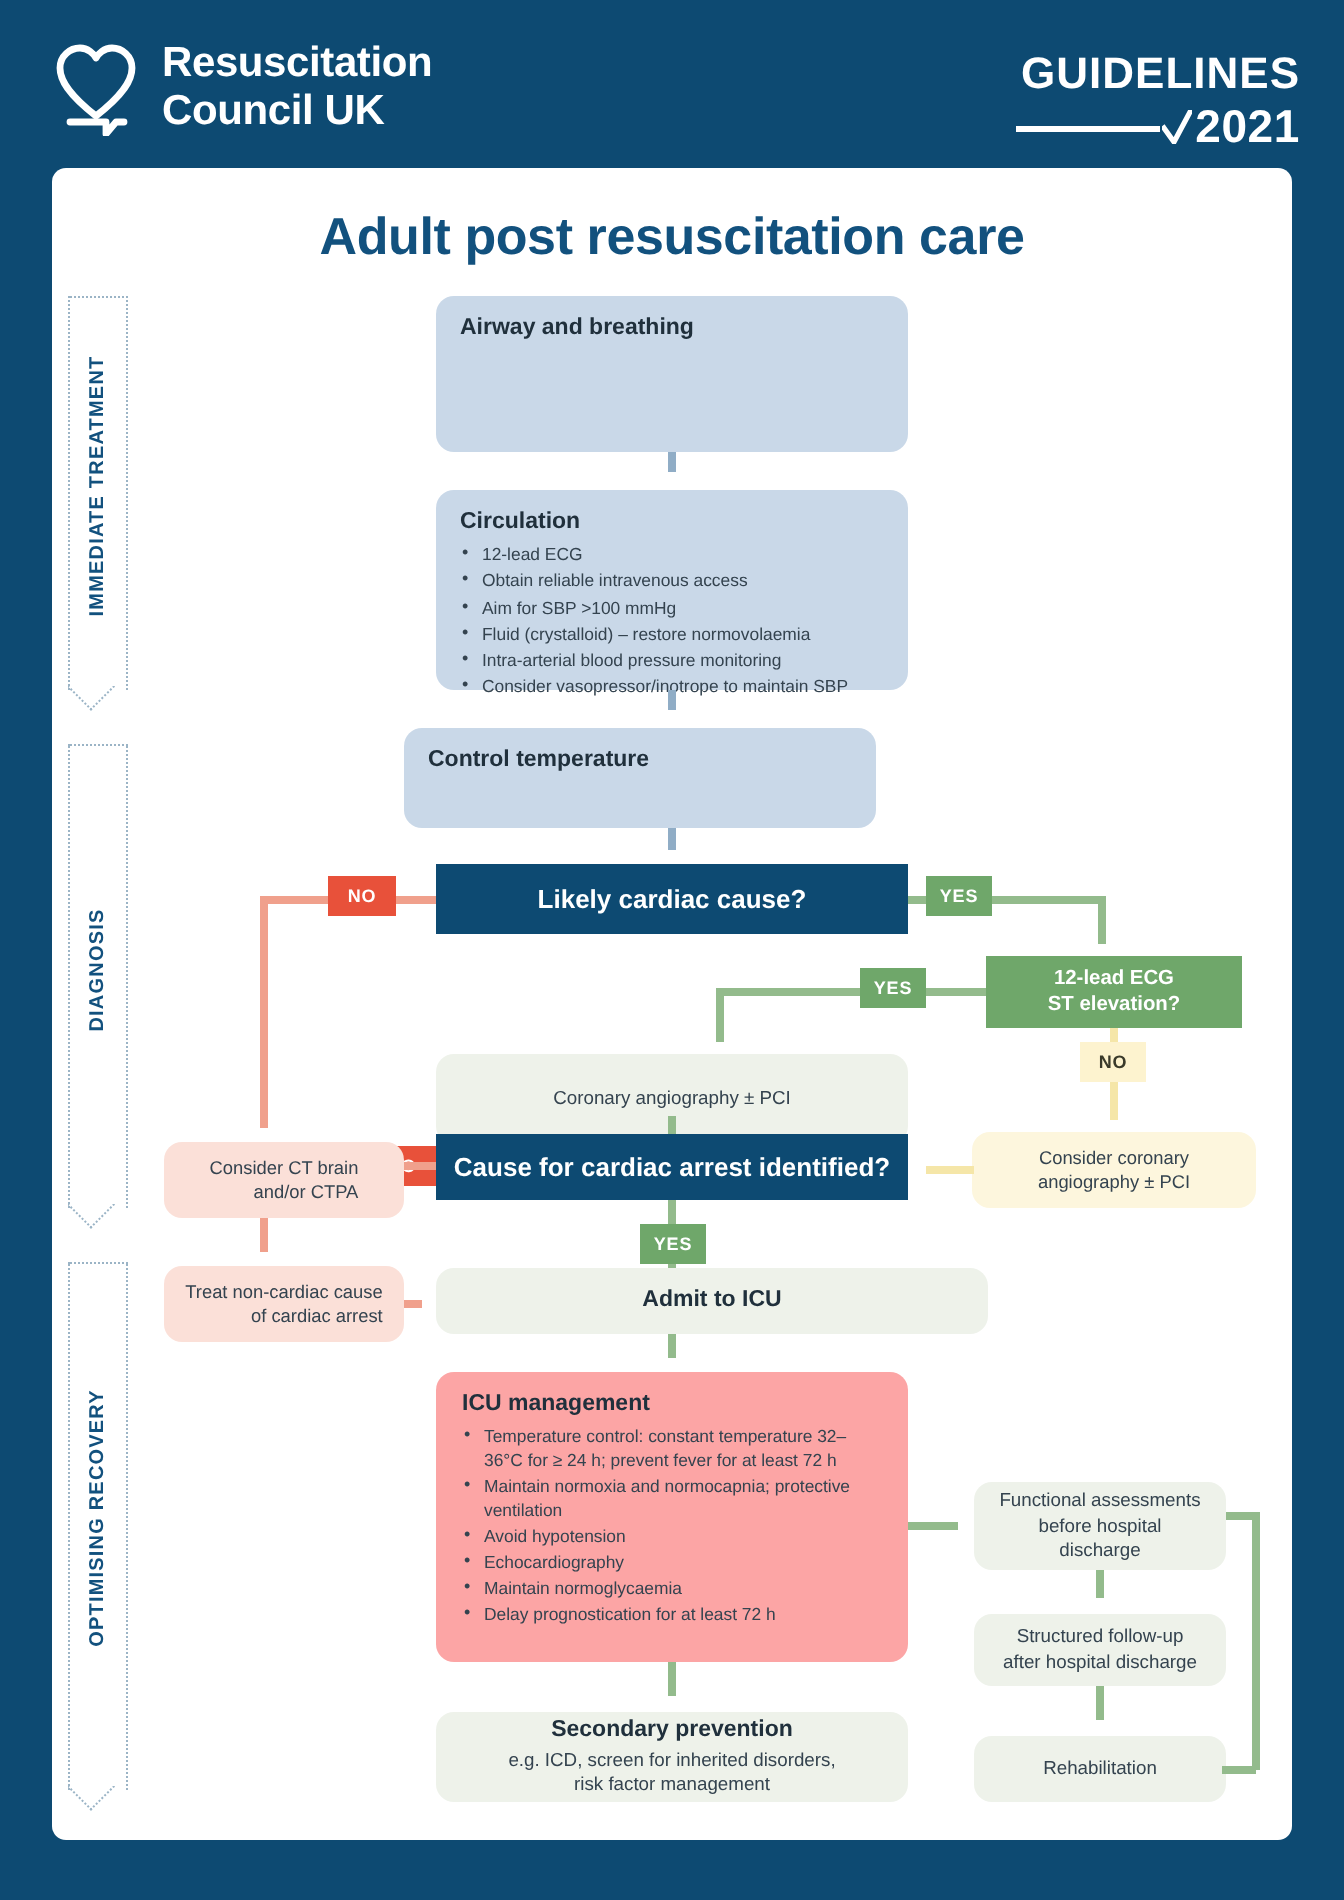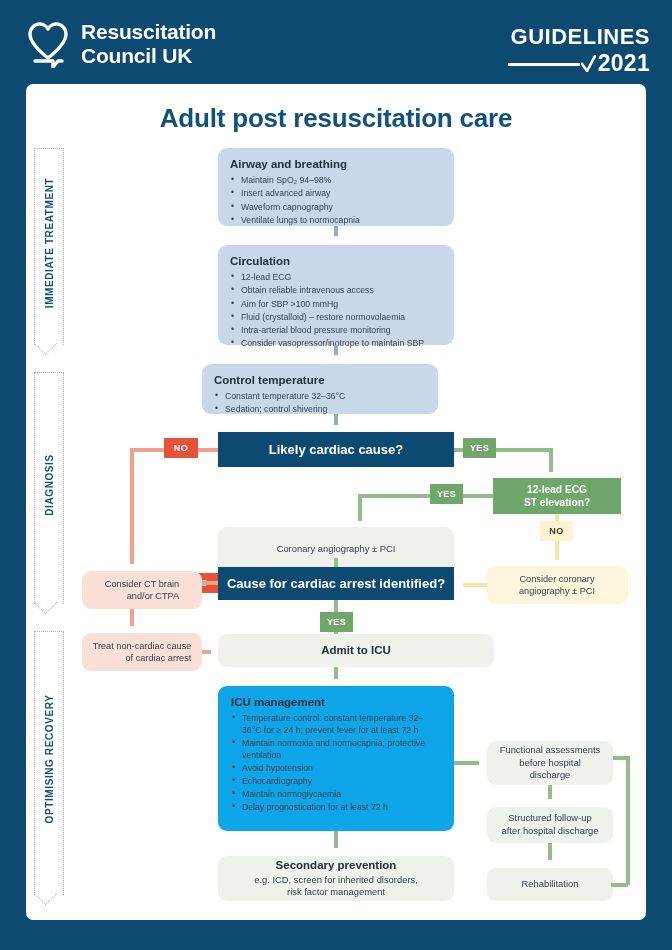--- a/index.html
+++ b/index.html
@@ -86,21 +86,21 @@
     display: flex; align-items: center; justify-content: center;
   }
   .green-box .gb-text { color: #fff; font-size: 10.2px; font-weight: bold; text-align: center; line-height: 1.28; }
   .sage-box { background: #eef2ea; display: flex; align-items: center; justify-content: center; }
   .sage-box .sg-text { text-align: center; color: #34434f; font-size: 9.4px; line-height: 1.34; }
   .sage-box .sg-strong { font-weight: bold; color: #20303c; font-size: 11.5px; }
   .pink-box { background: #fbe0d8; display: flex; align-items: center; justify-content: center; }
   .pink-box .pk-text { text-align: right; color: #34434f; font-size: 9.2px; line-height: 1.34; }
   .cream-box { background: #fdf6dd; display: flex; align-items: center; justify-content: center; }
   .cream-box .cr-text { text-align: center; color: #34434f; font-size: 9.2px; line-height: 1.34; }
-  .sage-lg { background: #0ea5e9; padding: 9px 13px 10px 13px; }
+  .sage-lg { background: #fca5a5; padding: 9px 13px 10px 13px; }
 
   
   .conn { position: absolute; }
   .vline { position: absolute; width: 4px; }
   .hline { position: absolute; height: 4px; }
   .arrow-d { position: absolute; width: 0; height: 0; border-left: 7px solid transparent; border-right: 7px solid transparent; }
   .arrow-r { position: absolute; width: 0; height: 0; border-top: 7px solid transparent; border-bottom: 7px solid transparent; }
   .arrow-l { position: absolute; width: 0; height: 0; border-top: 7px solid transparent; border-bottom: 7px solid transparent; }
 
   .c-blue  { background: #90adc6; }
@@ -172,26 +172,20 @@
       <div class="plabel" style="top:113px;">DIAGNOSIS</div>
     </div>
     <div class="phase" style="left:8px; top:547px; height:280px;">
       <div class="rail" style="height:264px;"></div>
       <div class="tip" style="top:262px;"></div>
       <div class="plabel" style="top:128px;">OPTIMISING RECOVERY</div>
     </div>
 
     <div class="box blue-box" style="left:192px; top:64px; width:236px; height:78px;">
       <div class="bx-title">Airway and breathing</div>
-      <ul>
-        <li>Maintain SpO₂ 94–98%</li>
-        <li>Insert advanced airway</li>
-        <li>Waveform capnography</li>
-        <li>Ventilate lungs to normocapnia</li>
-      </ul>
     </div>
     <div class="conn">
       <div class="vline c-blue" style="left:308px; top:142px; height:10px;"></div>
       <div class="arrow-d a-blue" style="left:303px; top:151px; border-top-width:8px;"></div>
     </div>
 
     <div class="box blue-box" style="left:192px; top:161px; width:236px; height:100px;">
       <div class="bx-title">Circulation</div>
       <ul>
         <li>12-lead ECG</li>
@@ -202,24 +196,20 @@
         <li>Consider vasopressor/inotrope to maintain SBP</li>
       </ul>
     </div>
     <div class="conn">
       <div class="vline c-blue" style="left:308px; top:261px; height:10px;"></div>
       <div class="arrow-d a-blue" style="left:303px; top:270px; border-top-width:8px;"></div>
     </div>
 
     <div class="box blue-box" style="left:176px; top:280px; width:236px; height:50px;">
       <div class="bx-title">Control temperature</div>
-      <ul>
-        <li>Constant temperature 32–36°C</li>
-        <li>Sedation; control shivering</li>
-      </ul>
     </div>
     <div class="conn">
       <div class="vline c-blue" style="left:308px; top:330px; height:11px;"></div>
       <div class="arrow-d a-blue" style="left:303px; top:340px; border-top-width:8px;"></div>
     </div>
 
     <div class="box navy-box" style="left:192px; top:348px; width:236px; height:35px;">
       <span class="nv-text">Likely cardiac cause?</span>
     </div>
 

